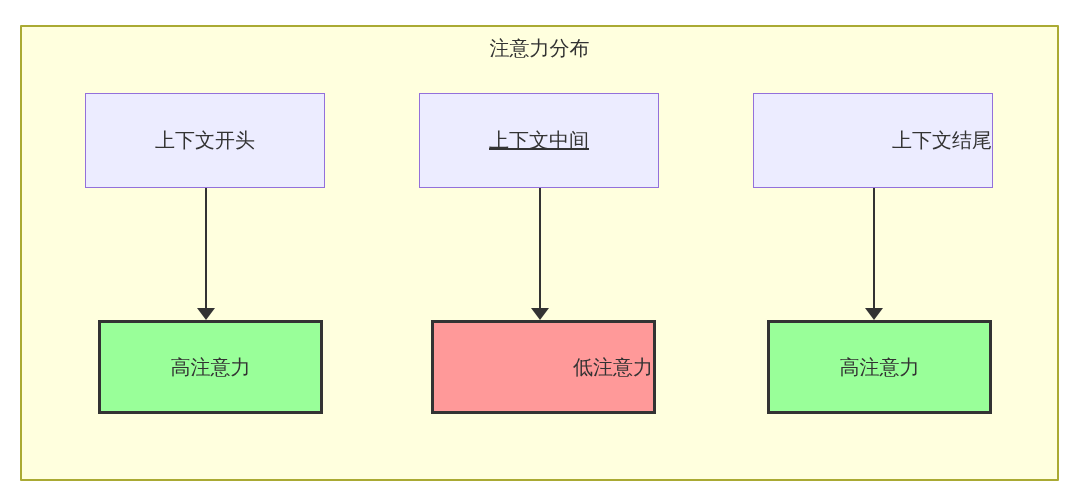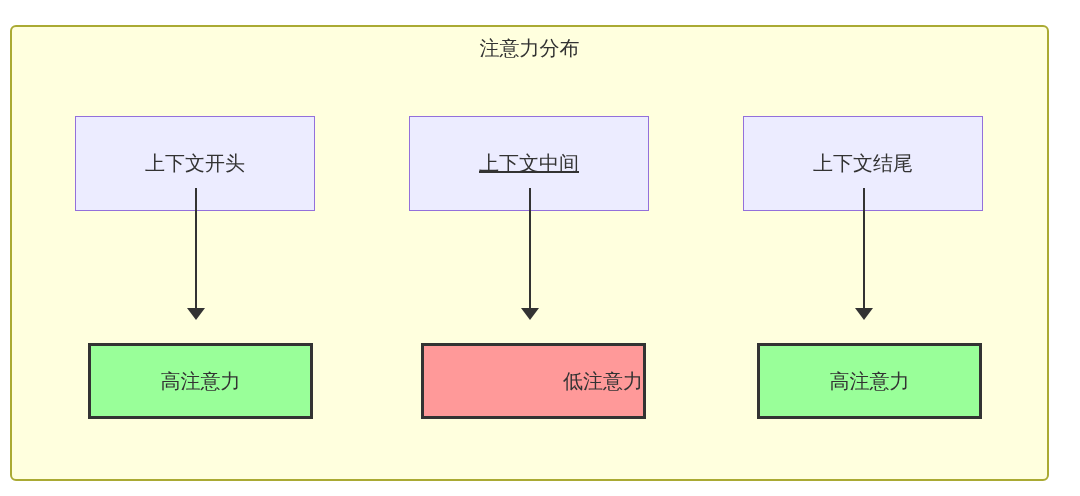--- a/index.html
+++ b/index.html
@@ -3,60 +3,60 @@
 <meta charset="utf-8">
 <style>
   html,body{margin:0;padding:0;}
   body{
     width:1080px;height:496px;position:relative;overflow:hidden;
     background:var(--canvas-bg,#fff);
     font-family:"Liberation Sans","DejaVu Sans",sans-serif;
     color:var(--text,#333);
   }
   .container{
-    position:absolute;left:10px;top:25px;width:1035px;height:452px;
+    position:absolute;left:20px;top:25px;width:1035px;height:452px;
     background:var(--container-bg,#ffffde);
     border:2px solid var(--container-border,#aaaa33);
-    border-radius:6px;
+    border-radius:1px;
   }
   .title{
     position:absolute;top:9px;left:0;width:100%;
     text-align:center;font-size:20px;line-height:24px;
     color:var(--text,#333);
   }
   .box{
     position:absolute;display:flex;align-items:center;justify-content:center;
-    font-size:20px;text-align:center;box-sizing:border-box;margin-top:23px;
+    font-size:20px;text-align:center;box-sizing:border-box;
   }
   .source-box{
     width:240px;height:95px;top:66px;
     background:var(--source-bg,#ececff);
     border:1.5px solid var(--source-border,#9370db);
   }
   .target-box{
-    width:225px;height:76px;top:293px;
+    width:225px;height:94px;top:293px;
     border:3px solid var(--target-border,#333);
   }
   .target-high{background:var(--target-high-bg,#99ff99);}
   .target-low{background:var(--target-low-bg,#ff9999);}
   .arrow{position:absolute;top:161px;width:2px;height:132px;}
   .arrow-line{
     position:absolute;left:0;top:0;width:2px;height:121px;
     background:var(--arrow,#333);
   }
   .arrow-head{
     position:absolute;left:-8px;bottom:0;width:0;height:0;
     border-left:9px solid transparent;
     border-right:9px solid transparent;
     border-top:12px solid var(--arrow,#333);
   }
   
   .c1 .source-box{left:63px;}  .c1 .arrow{left:183px;}  .c1 .target-box{left:76px;}
   .c2 .source-box{left:397px;text-decoration:underline;} .c2 .arrow{left:517px;}  .c2 .target-box{left:409px;justify-content:flex-end;}
-  .c3 .source-box{left:731px;} .c3 .arrow{left:851px;}  .c3 .target-box{left:745px;}
+  .c3 .source-box{left:731px;justify-content:flex-end;} .c3 .arrow{left:851px;}  .c3 .target-box{left:745px;}
 </style>
 </head>
 <body>
 
 <div class="container">
   <div class="title">注意力分布</div>
 
   <div class="col c1">
     <div class="box source-box">
       <span>上下文开头</span>

